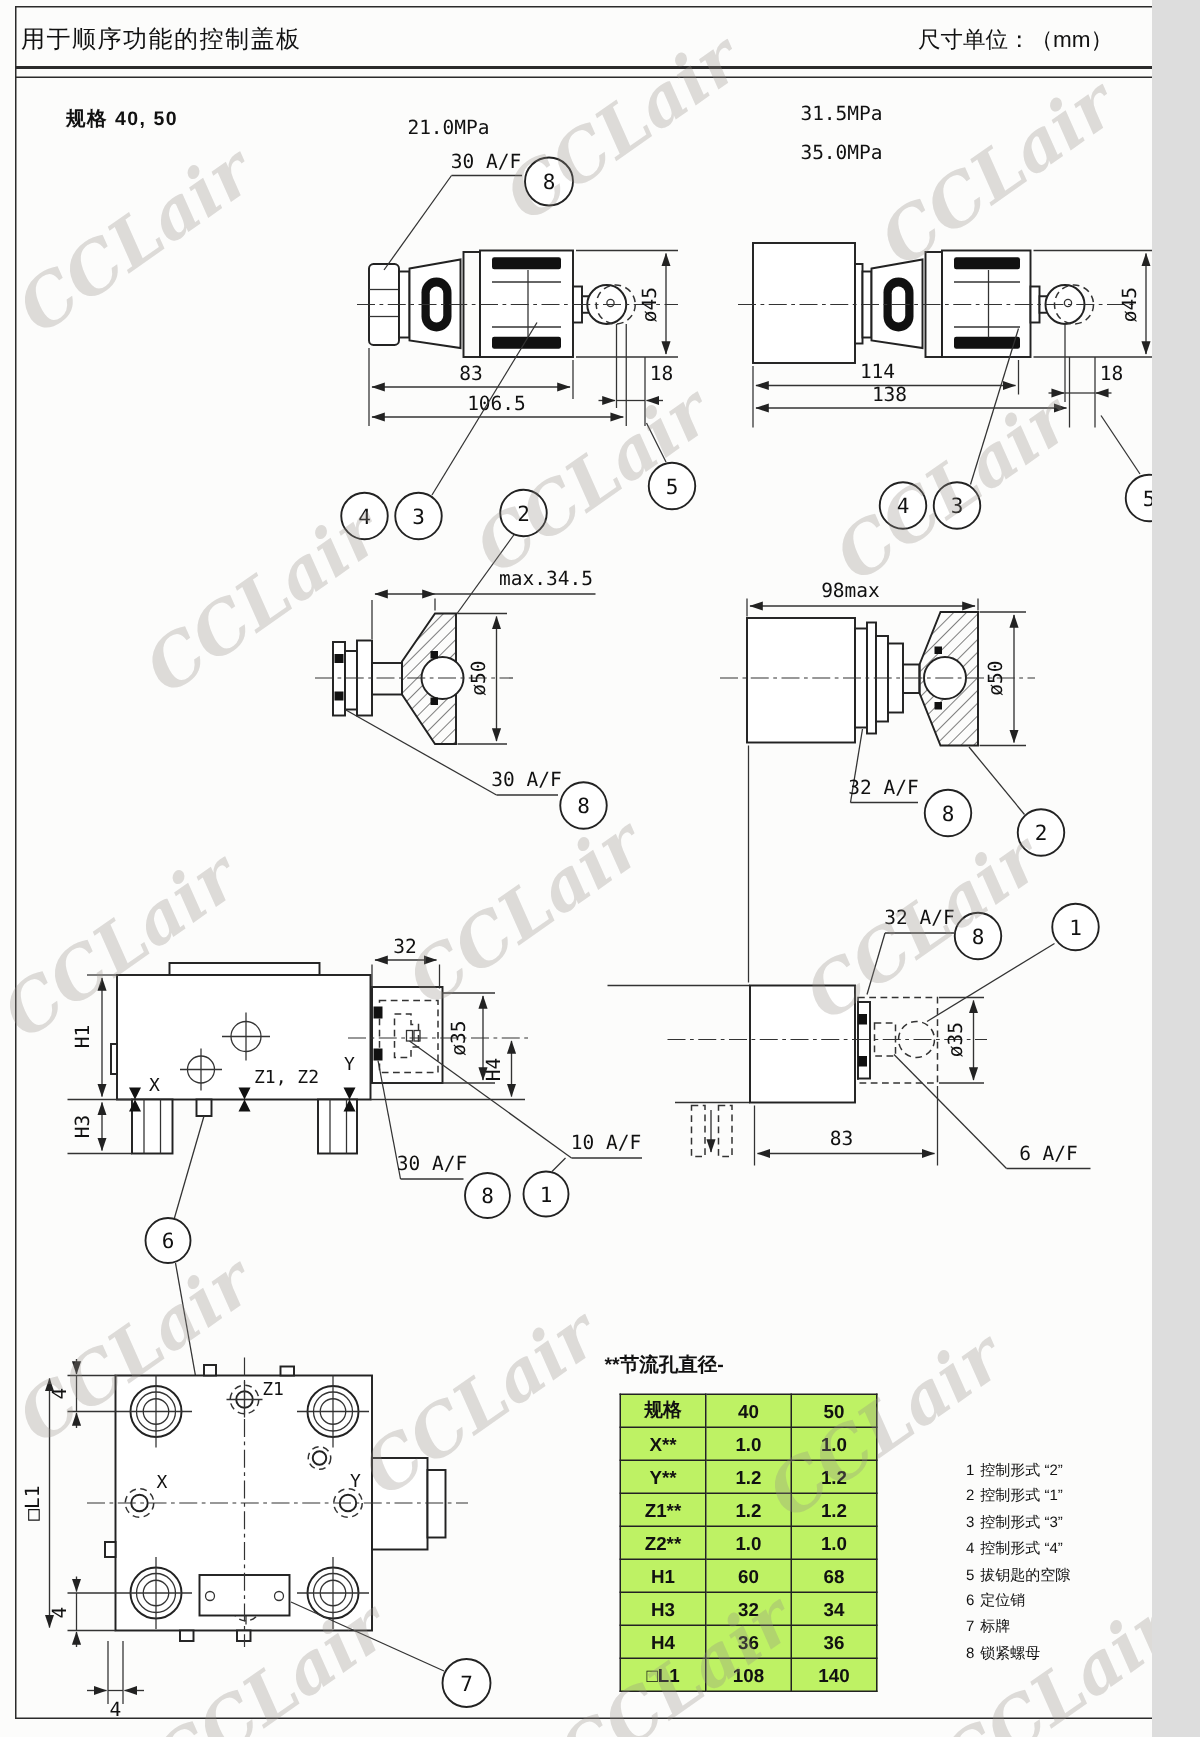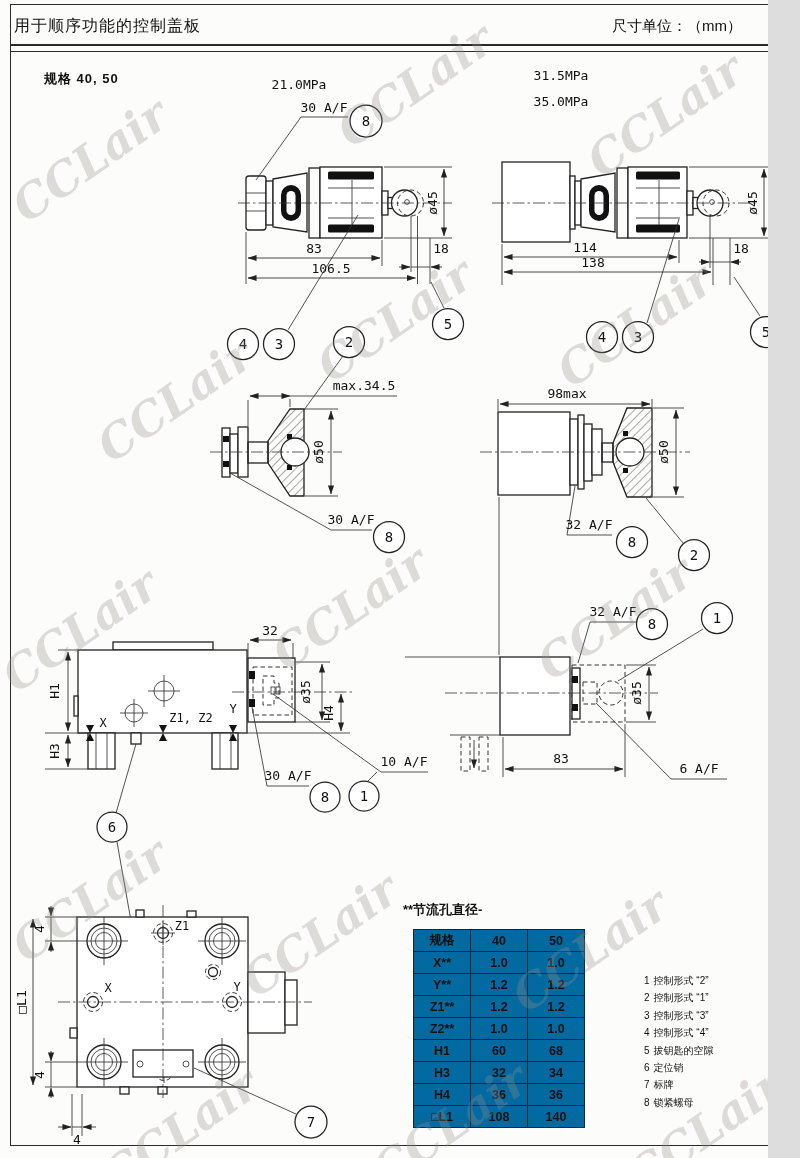--- a/index.html
+++ b/index.html
@@ -23,21 +23,21 @@
   .dsh{stroke:#333;stroke-width:1;fill:none;stroke-dasharray:4.5 3;}
   .blk{fill:#111;stroke:none;}
   .dtx{font:13px "DejaVu Sans Mono",monospace;fill:#111;text-anchor:middle;}
   .stx{font:12px "DejaVu Sans Mono",monospace;fill:#111;text-anchor:middle;}
   .btx{font:14px "DejaVu Sans Mono",monospace;fill:#111;text-anchor:middle;}
   .bll{fill:#fff;stroke:#222;stroke-width:1.25;}
   .note{position:absolute;left:403px;top:901px;font-size:13px;font-weight:700;z-index:3;}
   table.spec-table{position:absolute;left:413px;top:929px;border-collapse:collapse;z-index:3;
       font-family:"Liberation Sans",sans-serif;}
   table.spec-table td{border:1.3px solid #222;width:56px;height:21px;text-align:center;
-      font-size:12.5px;font-weight:600;padding:0;background:#0369a1;}
+      font-size:12.5px;font-weight:600;padding:0;background:#bef264;}
   .legend{position:absolute;left:644px;top:972px;font-size:10px;line-height:17.4px;z-index:3;}
   .legend-item span{margin-right:4px;}
 </style>
 </head>
 <body>
 
 <div class="page">
   <div class="frame"></div>
   <div class="hdr-title">用于顺序功能的控制盖板</div>
   <div class="hdr-units">尺寸单位：（mm）</div>

